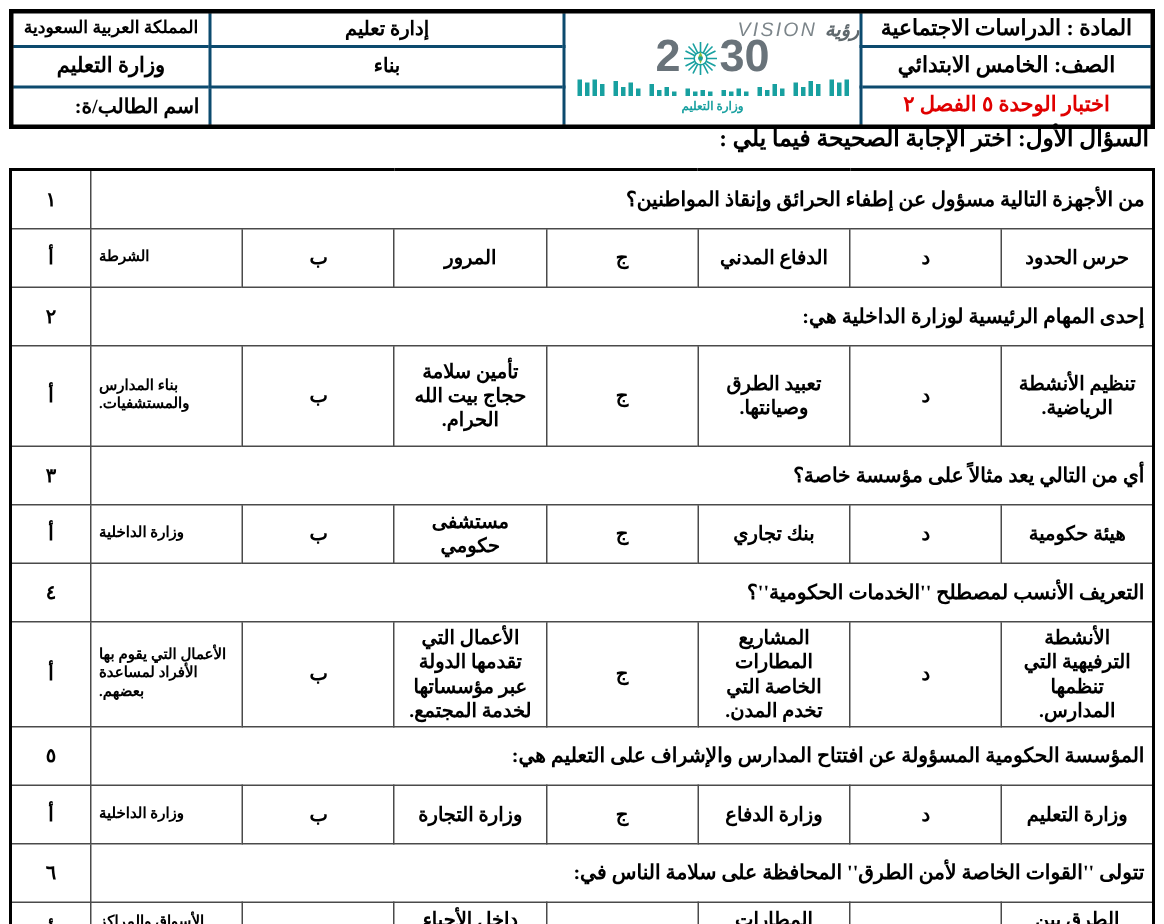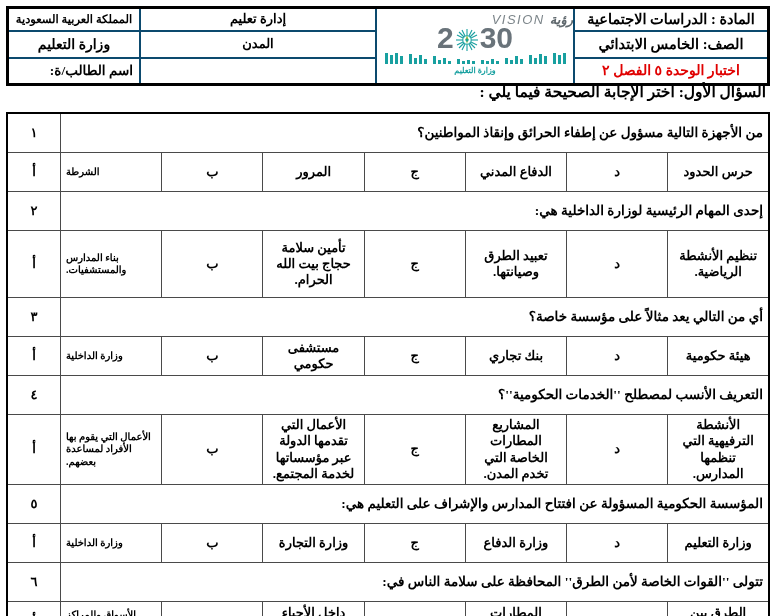--- a/index.html
+++ b/index.html
@@ -234,21 +234,21 @@
             <i style="height:11px"></i><i style="height:9px"></i><i style="height:11px"></i>
           </div>
           <div class="logo-sub">وزارة التعليم</div>
         </div>
       </td>
       <td class="hdr-right-2 hdr-edu-admin">إدارة تعليم</td>
       <td class="hdr-right-1 hdr-kingdom">المملكة العربية السعودية</td>
     </tr>
     <tr class="row2">
       <td class="hdr-left">الصف: الخامس الابتدائي</td>
-      <td class="hdr-right-2 hdr-school">المدن</td>
+      <td class="hdr-right-2 hdr-school">بناء</td>
       <td class="hdr-right-1 hdr-ministry">وزارة التعليم</td>
     </tr>
     <tr class="row3">
       <td class="hdr-left hdr-red">اختبار الوحدة ٥ الفصل ٢</td>
       <td class="blank-cell"></td>
       <td class="hdr-right-1 hdr-student">اسم الطالب/ة:</td>
     </tr>
   </tbody>
     </table>
 </div>

